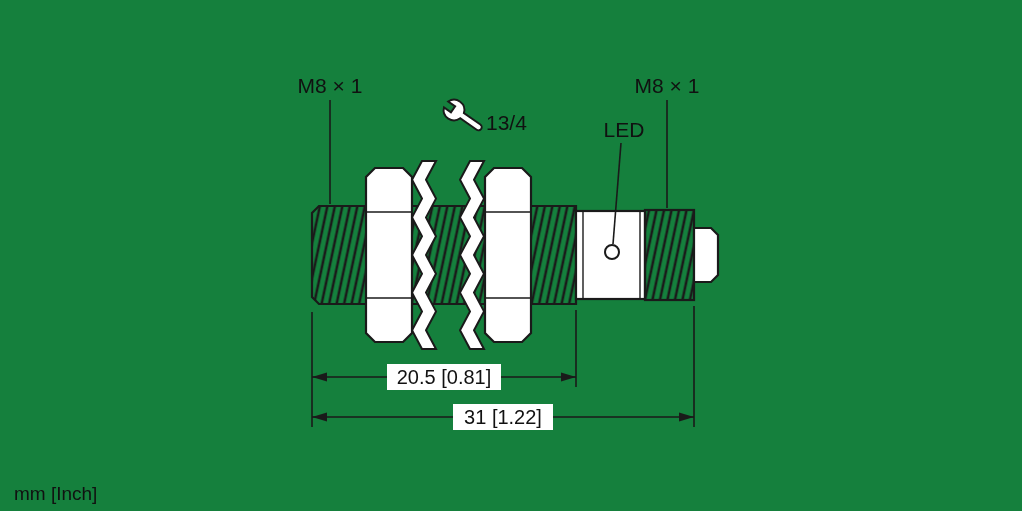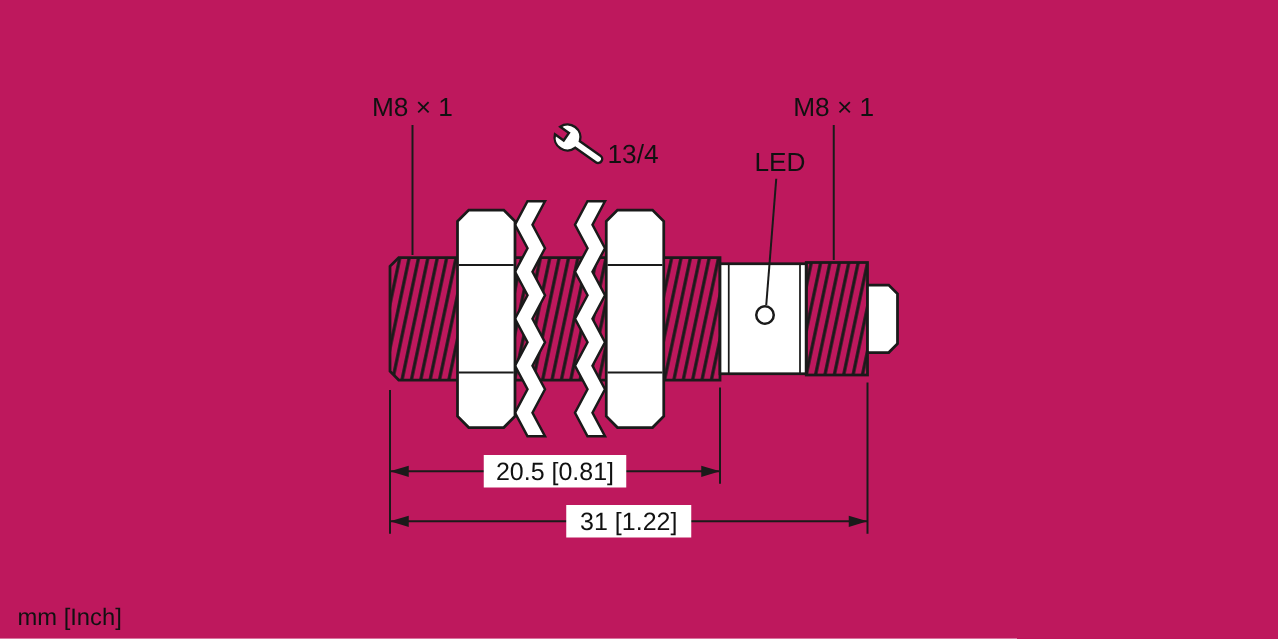--- a/index.html
+++ b/index.html
@@ -1,20 +1,20 @@
 <!DOCTYPE html>
 <html><head>
 <meta charset="utf-8">
 <style>
   html, body { margin: 0; padding: 0; background: #ffffff; }
   .stage {
     position: relative;
     width: 1022px;
     height: 511px;
-    background: #be185d;
+    background: #15803d;
     overflow: hidden;
     font-family: "Liberation Sans", sans-serif;
   }
   svg text {
     fill: #111111;
     font-family: "Liberation Sans", sans-serif;
   }
   .lbl  { font-size: 21px; }
   .dim  { font-size: 20px; }
   .note { font-size: 19px; }

